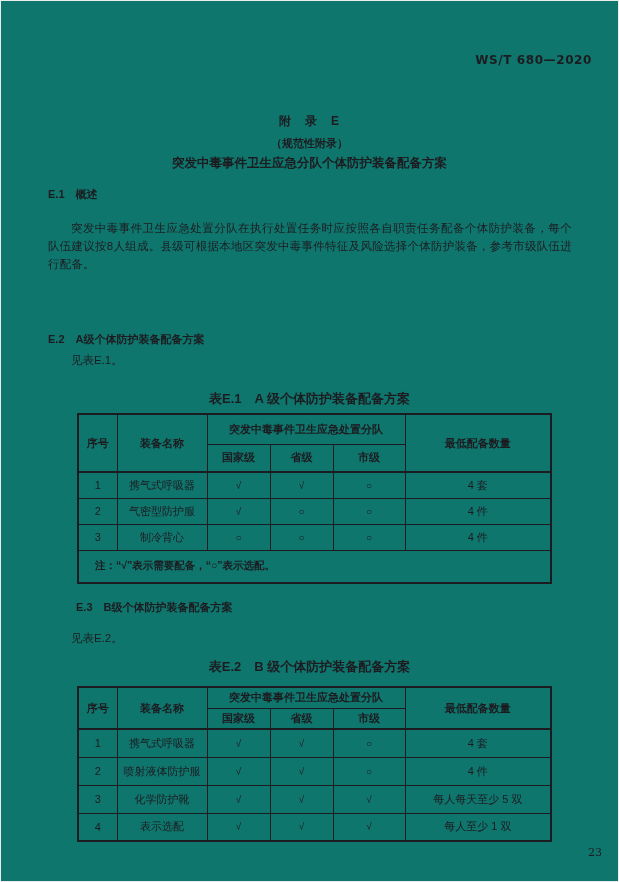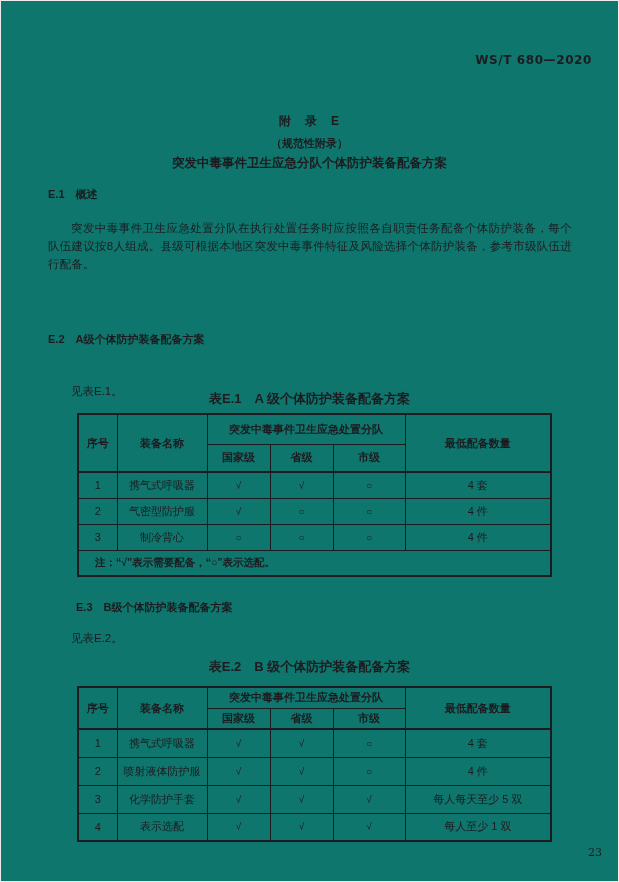--- a/index.html
+++ b/index.html
@@ -21,40 +21,40 @@
   .sec-heading{ position:absolute; left:47px; font-weight:700; font-size:11px; }
   .h-e1{ top:186px; }
   .h-e2{ top:331px; }
   .h-e3{ top:599px;margin-left:28px; }
   .paras{
     position:absolute; top:218px; left:47px; width:524px;
     font-size:11.5px; line-height:18px; text-align:justify; letter-spacing:0.2px;
   }
   .paras p{ margin:0; text-indent:2em; }
   .see{ position:absolute; left:70px; font-size:11.5px; }
-  .see1{ top:383px; }
+  .see1{ top:352px; }
   .see2{ top:630px; }
   .caption{ position:absolute; left:0; right:0; text-align:center; font-weight:700; font-size:13px; }
   .cap1{ top:389px; }
   .cap2{ top:657px; }
   .cfg-table{
     position:absolute; left:76px; width:473px;
     border-collapse:collapse; table-layout:fixed;
     border:2px solid var(--ink);
   }
   .tbl1{ top:412px; }
   .tbl2{ top:685px; }
   .cfg-table th,.cfg-table td{
     border:1px solid var(--ink); text-align:center; vertical-align:middle;
     padding:0; font-size:11px; color:var(--ink); overflow:hidden;
   }
   .cfg-table th{ font-weight:700;margin-top:44px; }
   .cfg-table .h2 th, .cfg-table th.span2{ border-bottom:2px solid var(--ink); }
   .tbl1 tr.h1{ height:30px; } .tbl1 tr.h2{ height:28px; }
-  .tbl1 tr.data{ height:26px; } .tbl1 tr.noterow{ height:26px;padding-left:28px; }
+  .tbl1 tr.data{ height:26px; } .tbl1 tr.noterow{ height:33px;padding-left:28px; }
   .tbl2 tr.h1{ height:21px; } .tbl2 tr.h2{ height:21px; }
   .tbl2 tr.data{ height:28px; }
   .cfg-table td.sym{ font-size:10px; }
   .cfg-table td.note-cell{ text-align:left; padding-left:16px; font-size:10.5px; font-weight:700; }
   .page-num{ position:absolute; top:845px; left:551px; font-size:11px; font-family:"DejaVu Serif","Liberation Serif",serif;margin-left:36px; }
   .c-no{ width:39px; } .c-name{ width:90px; } .c-lvlA{ width:63px; }
   .c-lvlB{ width:63px; } .c-lvlC{ width:72px; } .c-min{ width:146px; }
 </style>
 </head>
 <body>
@@ -166,21 +166,21 @@
       <tr class="data">
         <td>2</td>
         <td>喷射液体防护服</td>
         <td class="sym">√</td>
         <td class="sym">√</td>
         <td class="sym">○</td>
         <td>4 件</td>
       </tr>
       <tr class="data">
         <td>3</td>
-        <td>化学防护手套</td>
+        <td>化学防护靴</td>
         <td class="sym">√</td>
         <td class="sym">√</td>
         <td class="sym">√</td>
         <td>每人每天至少 5 双</td>
       </tr>
       <tr class="data">
         <td>4</td>
         <td>表示选配</td>
         <td class="sym">√</td>
         <td class="sym">√</td>

